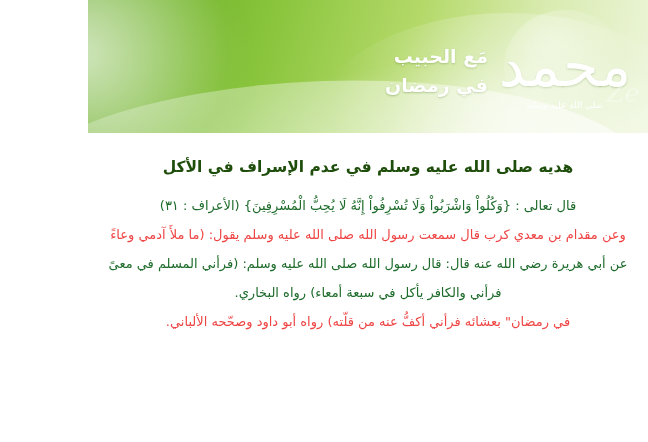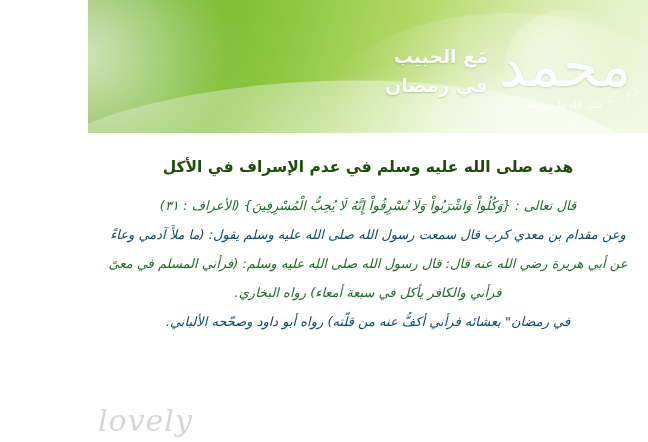--- a/index.html
+++ b/index.html
@@ -145,24 +145,23 @@
     margin-top: 14px;
     text-align: center;
     color: #14331f;
     font-size: 13px;
     line-height: 1.92;
     direction: rtl;
   }
   .para {
     margin: 4px 0 1px 0;
     padding: 0 4px;
-    font-style: italic;
   }
   .para.green { color: #1d6b2a; }
-  .para.dark  { color: #0c4a6e; }
+  .para.dark  { color: #ef4444; }
 
   
   .watermark {
     position: absolute;
     left: 10px;
     bottom: 4px;
     font-family: "DejaVu Serif", "Liberation Serif", serif;
     font-style: italic;
     font-size: 30px;
     color: rgba(120,120,120,0.30);
@@ -209,14 +208,13 @@
 
     <div class="content">
       <p class="para green">قال تعالى : {وَكُلُواْ وَاشْرَبُواْ وَلَا تُسْرِفُواْ إِنَّهُ لَا يُحِبُّ الْمُسْرِفِينَ} (الأعراف : ٣١)</p>
       <p class="para dark">وعن مقدام بن معدي كرب قال سمعت رسول الله صلى الله عليه وسلم يقول: (ما ملأَ آدمي وعاءً</p>
       <p class="para green">عن أبي هريرة رضي الله عنه قال: قال رسول الله صلى الله عليه وسلم: (فرأني المسلم في معىً</p>
       <p class="para green">فرأني والكافر يأكل في سبعة أمعاء) رواه البخاري.</p>
       <p class="para dark">في رمضان" بعشائه فرأني أكفُّ عنه من قلّته) رواه أبو داود وصحّحه الألباني.</p>
     </div>
   </div>
 
-  <div class="watermark">lovely</div>
 </div>
 
 </body></html>

